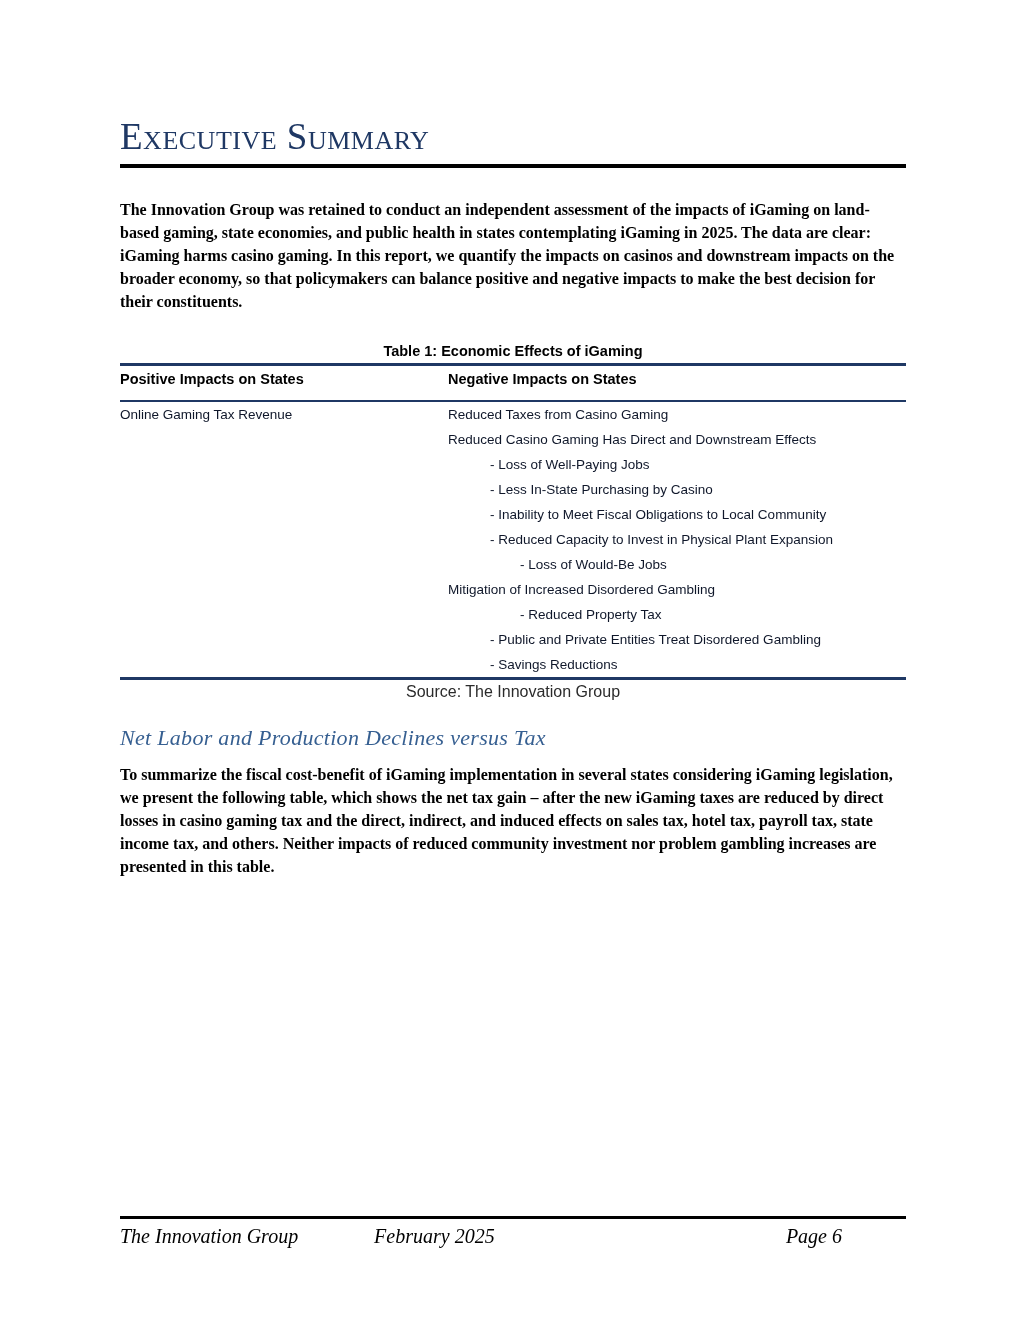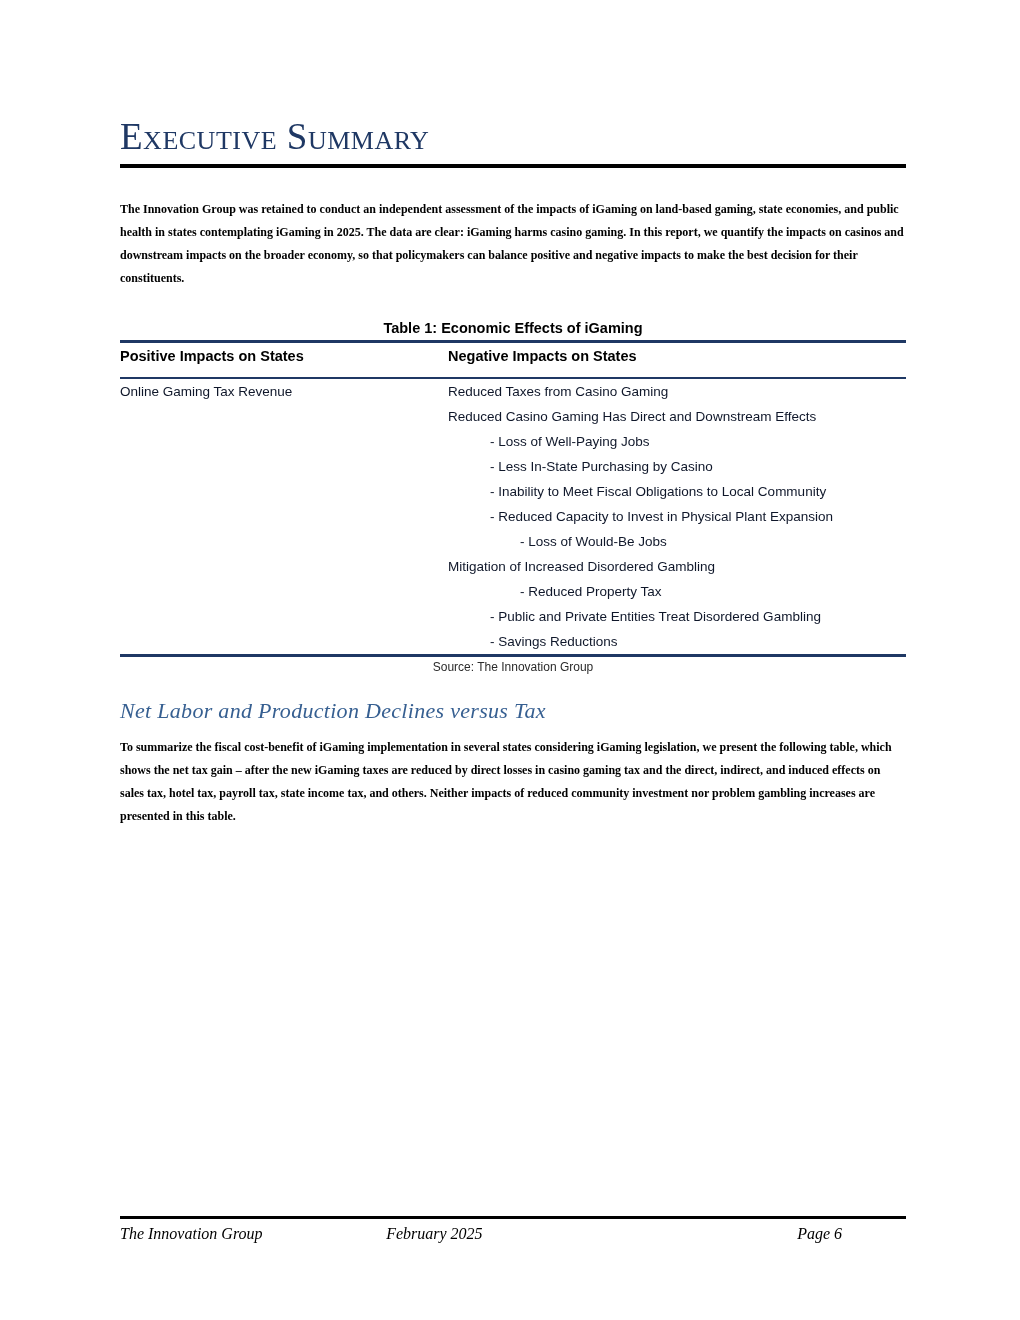--- a/index.html
+++ b/index.html
@@ -35,21 +35,21 @@
   }
   .title-rule {
     height: 4px;
     background: var(--rule-color, #000000);
     margin-top: 9px;
   }
   
   .body-par {
     margin: 0;
     margin-top: 30px;
-    font-size: 12px;
+    font-size: 16px;
     font-weight: bold;
     line-height: 23px;
     color: #000000;
     text-align: left;
   }
   
   .table-caption {
     margin-top: 30px;
     text-align: center;
     font-family: "Liberation Sans", sans-serif;
@@ -86,21 +86,21 @@
     vertical-align: top;
   }
   td.cell-pos { padding-left: 7px; }
   td.cell-neg.indent-0 { padding-left: 0; margin-top: 31px; }
   td.cell-neg.indent-1 { padding-left: 42px; }
   td.cell-neg.indent-2 { padding-left: 72px; }
   .table-source {
     margin-top: 3px;
     text-align: center;
     font-family: "Liberation Sans", sans-serif;
-    font-size: 12px;
+    font-size: 16px;
     color: #2b2b2b;
   }
   
   .section-heading {
     margin: 24px 0 0 0;
     font-family: "Liberation Serif", serif;
     font-style: italic;
     font-weight: normal;
     font-size: 22px;
     letter-spacing: 0.3px;
@@ -119,21 +119,21 @@
   .footer-rule {
     height: 3px;
     background: var(--rule-color, #000000);
   }
   .footer-row {
     position: relative;
     margin-top: 6px;
     height: 22px;
     font-family: "Liberation Serif", serif;
     font-style: italic;
-    font-size: 16px;
+    font-size: 20px;
     color: #000000;
   }
   .footer-left { position: absolute; left: 0; top: 0; }
   .footer-center { position: absolute; left: 40%; top: 0; transform: translateX(-50%); }
   .footer-right { position: absolute; right: 64px; top: 0; }
 </style>
 </head>
 <body>
 
 <div class="content">

